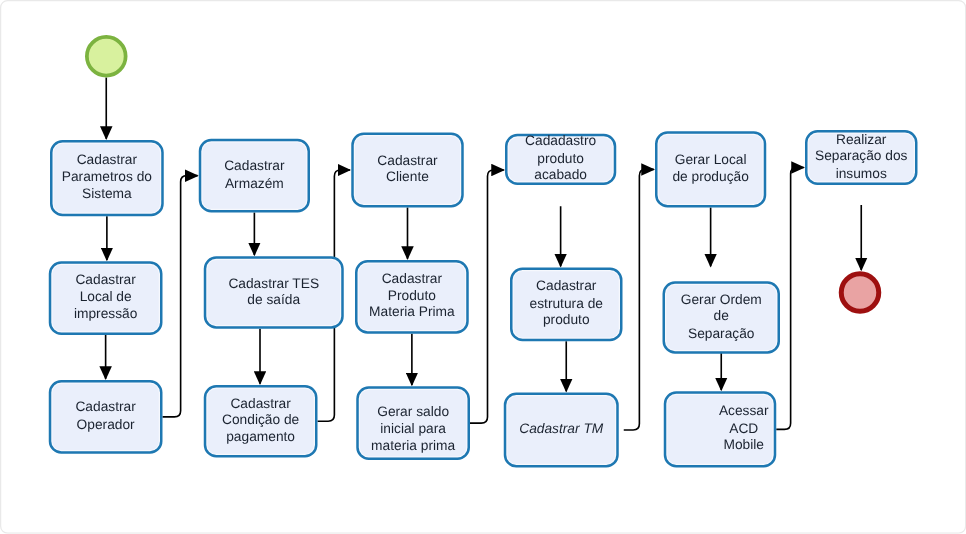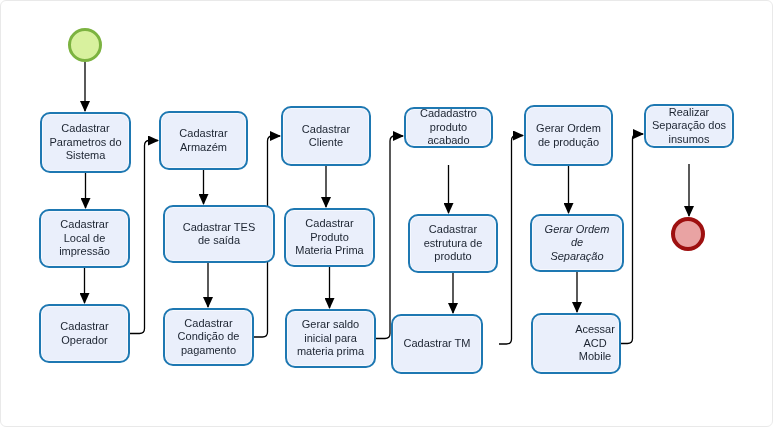--- a/index.html
+++ b/index.html
@@ -114,43 +114,43 @@
     </div>
     <div class="task" style="left: 280px; top: 105px; width: 90px; height: 60px;">
       <span class="label">Cadastrar
 Cliente</span>
     </div>
     <div class="task" style="left: 283px; top: 207px; width: 91px; height: 59px;">
       <span class="label">Cadastrar
 Produto
 Materia Prima</span>
     </div>
-    <div class="task" style="left: 284px; top: 308px; width: 91px; height: 59px;">
+    <div class="task" style="left: 284px; top: 308px; width: 91px; height: 59px; align-items: flex-end;">
       <span class="label">Gerar saldo
 inicial para
 materia prima</span>
     </div>
     <div class="task" style="left: 403px; top: 106px; width: 89px; height: 41px;">
       <span class="label">Cadadastro
 produto
 acabado</span>
     </div>
     <div class="task" style="left: 407px; top: 213px; width: 90px; height: 59px;">
       <span class="label">Cadastrar
 estrutura de
 produto</span>
     </div>
-    <div class="task" style="left: 390px; top: 313px; width: 92px; height: 60px;">
+    <div class="task" style="left: 402px; top: 313px; width: 92px; height: 60px; font-style: italic;">
       <span class="label">Cadastrar TM</span>
     </div>
     <div class="task" style="left: 523px; top: 104px; width: 89px; height: 61px;">
-      <span class="label">Gerar Ordem
+      <span class="label">Gerar Local
 de produção</span>
     </div>
-    <div class="task" style="left: 529px; top: 213px; width: 94px; height: 58px; font-style: italic;">
+    <div class="task" style="left: 529px; top: 224px; width: 94px; height: 58px;">
       <span class="label">Gerar Ordem de
 Separação</span>
     </div>
     <div class="task" style="left: 530px; top: 312px; width: 90px; height: 61px; padding-left: 44px;">
       <span class="label">Acessar ACD
 Mobile</span>
     </div>
     <div class="task" style="left: 643px; top: 103px; width: 90px; height: 44px;">
       <span class="label">Realizar
 Separação dos

